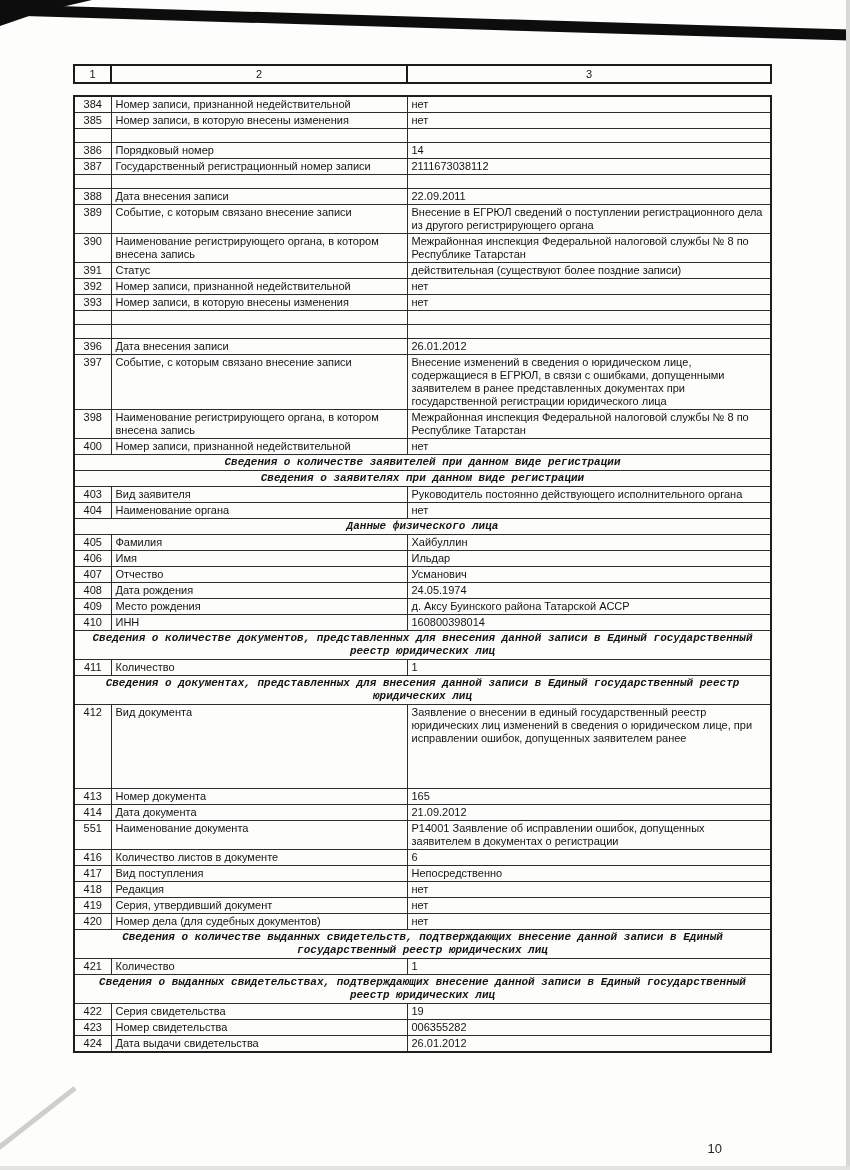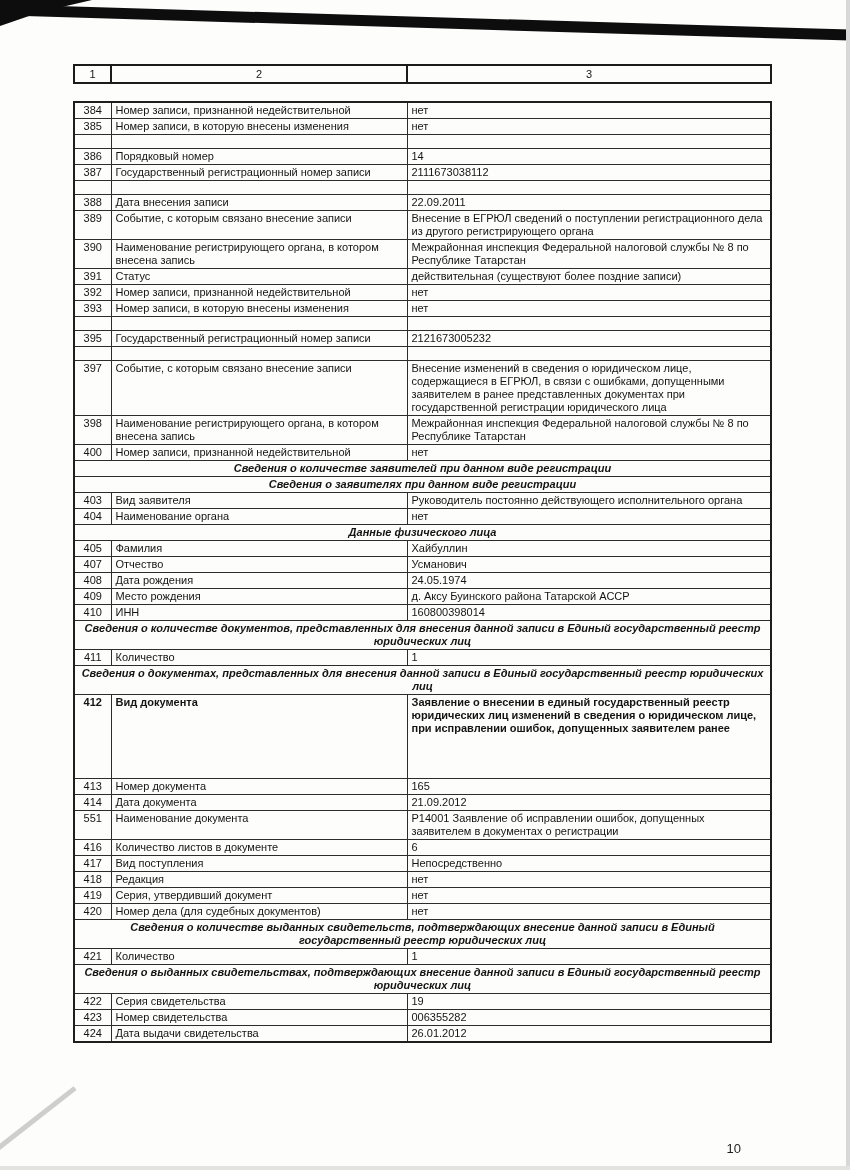--- a/index.html
+++ b/index.html
@@ -67,42 +67,42 @@
     vertical-align: middle;
     font-size: 11px;
     color: #171717;
   }
 
   .main-table {
     position: absolute;
     left: 73px; top: 95px;
     width: 699px;
     border: 2px solid #1e1e1e;
-    margin-top: 6px;
   }
   .main-table td {
     border: 1px solid #2c2c2c;
     font-size: 11px;
     line-height: 13px;
     color: #141414;
     padding: 1px 4px;
     vertical-align: top;
     overflow: hidden;
   }
   .main-table td.cell-num { text-align: center; padding: 1px 1px; }
   .main-table td.section {
     text-align: center;
     font-weight: bold;
     font-style: italic;
+    font-family: Liberation Mono, monospace;
   }
   .main-table tr.spacer td { height: 14px; }
 
   .page-number {
     position: absolute;
-    right: 109px;
+    right: 128px;
     bottom: 14px;
     font-size: 13px;
     color: #1f1f1f;
   }
 </style>
 </head>
 <body>
 
 <div class="page">
 
@@ -192,31 +192,31 @@
         <tr>
           <td class="cell-num">393</td>
           <td class="cell-label">Номер записи, в которую внесены изменения</td>
           <td class="cell-value">нет</td>
         </tr>
         <tr class="spacer">
           <td class="cell-num"></td>
           <td class="cell-label"></td>
           <td class="cell-value"></td>
         </tr>
-        <tr>
-          <td class="cell-num">395</td>
-          <td class="cell-label">Государственный регистрационный номер записи</td>
-          <td class="cell-value">2121673005232</td>
-        </tr>
         <tr class="spacer">
           <td class="cell-num"></td>
           <td class="cell-label"></td>
           <td class="cell-value"></td>
         </tr>
         <tr>
+          <td class="cell-num">396</td>
+          <td class="cell-label">Дата внесения записи</td>
+          <td class="cell-value">26.01.2012</td>
+        </tr>
+        <tr>
           <td class="cell-num">397</td>
           <td class="cell-label">Событие, с которым связано внесение записи</td>
           <td class="cell-value">Внесение изменений в сведения о юридическом лице, содержащиеся в ЕГРЮЛ, в связи с ошибками, допущенными заявителем в ранее представленных документах при государственной регистрации юридического лица</td>
         </tr>
         <tr>
           <td class="cell-num">398</td>
           <td class="cell-label">Наименование регистрирующего органа, в котором внесена запись</td>
           <td class="cell-value">Межрайонная инспекция Федеральной налоговой службы № 8 по Республике Татарстан</td>
         </tr>
         <tr>
@@ -242,20 +242,25 @@
         </tr>
         <tr>
           <td colspan="3" class="section">Данные физического лица</td>
         </tr>
         <tr>
           <td class="cell-num">405</td>
           <td class="cell-label">Фамилия</td>
           <td class="cell-value">Хайбуллин</td>
         </tr>
         <tr>
+          <td class="cell-num">406</td>
+          <td class="cell-label">Имя</td>
+          <td class="cell-value">Ильдар</td>
+        </tr>
+        <tr>
           <td class="cell-num">407</td>
           <td class="cell-label">Отчество</td>
           <td class="cell-value">Усманович</td>
         </tr>
         <tr>
           <td class="cell-num">408</td>
           <td class="cell-label">Дата рождения</td>
           <td class="cell-value">24.05.1974</td>
         </tr>
         <tr>
@@ -272,21 +277,21 @@
           <td colspan="3" class="section">Сведения о количестве документов, представленных для внесения данной записи в Единый государственный реестр юридических лиц</td>
         </tr>
         <tr>
           <td class="cell-num">411</td>
           <td class="cell-label">Количество</td>
           <td class="cell-value">1</td>
         </tr>
         <tr>
           <td colspan="3" class="section">Сведения о документах, представленных для внесения данной записи в Единый государственный реестр юридических лиц</td>
         </tr>
-        <tr style="height: 84px; font-weight: bold;">
+        <tr style="height: 84px;">
           <td class="cell-num">412</td>
           <td class="cell-label">Вид документа</td>
           <td class="cell-value">Заявление о внесении в единый государственный реестр юридических лиц изменений в сведения о юридическом лице, при исправлении ошибок, допущенных заявителем ранее</td>
         </tr>
         <tr>
           <td class="cell-num">413</td>
           <td class="cell-label">Номер документа</td>
           <td class="cell-value">165</td>
         </tr>
         <tr>

